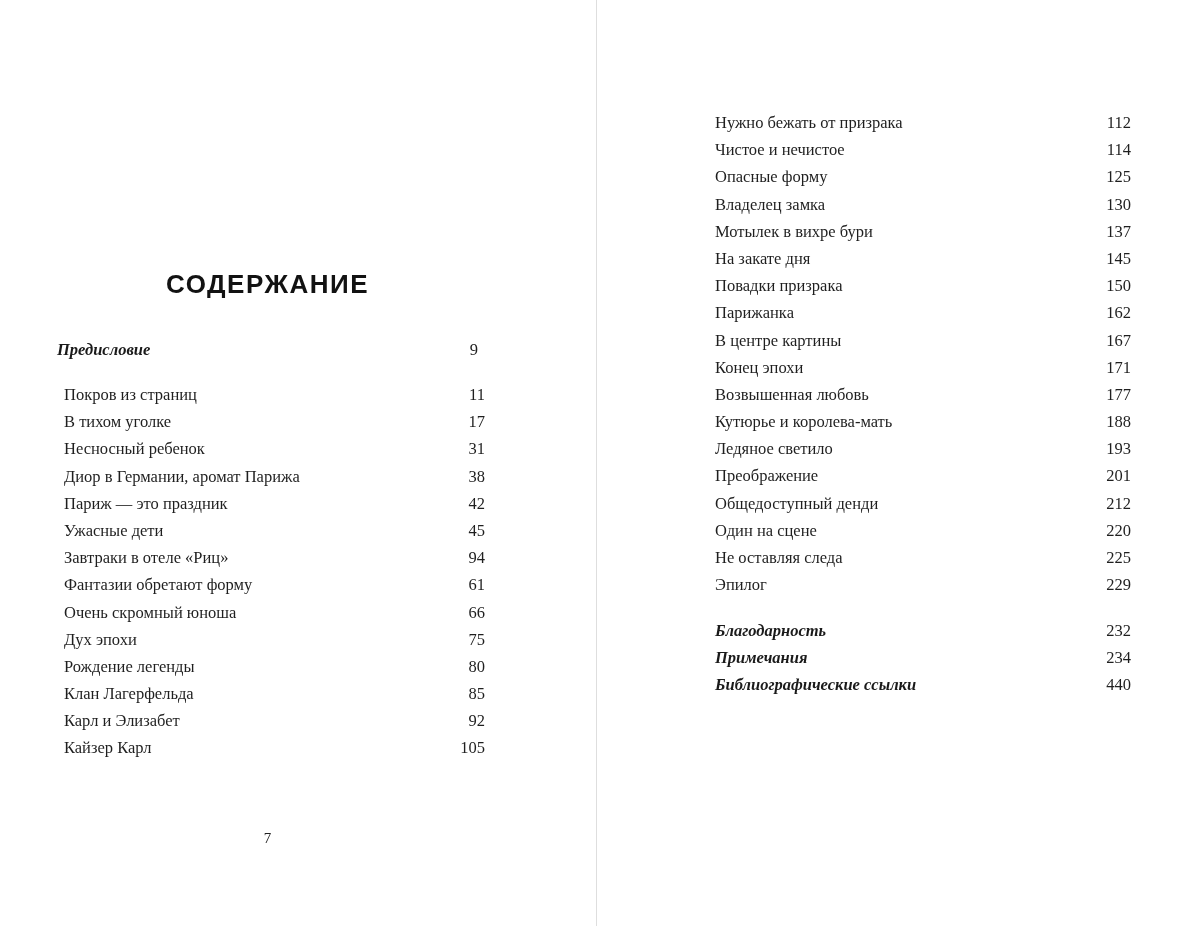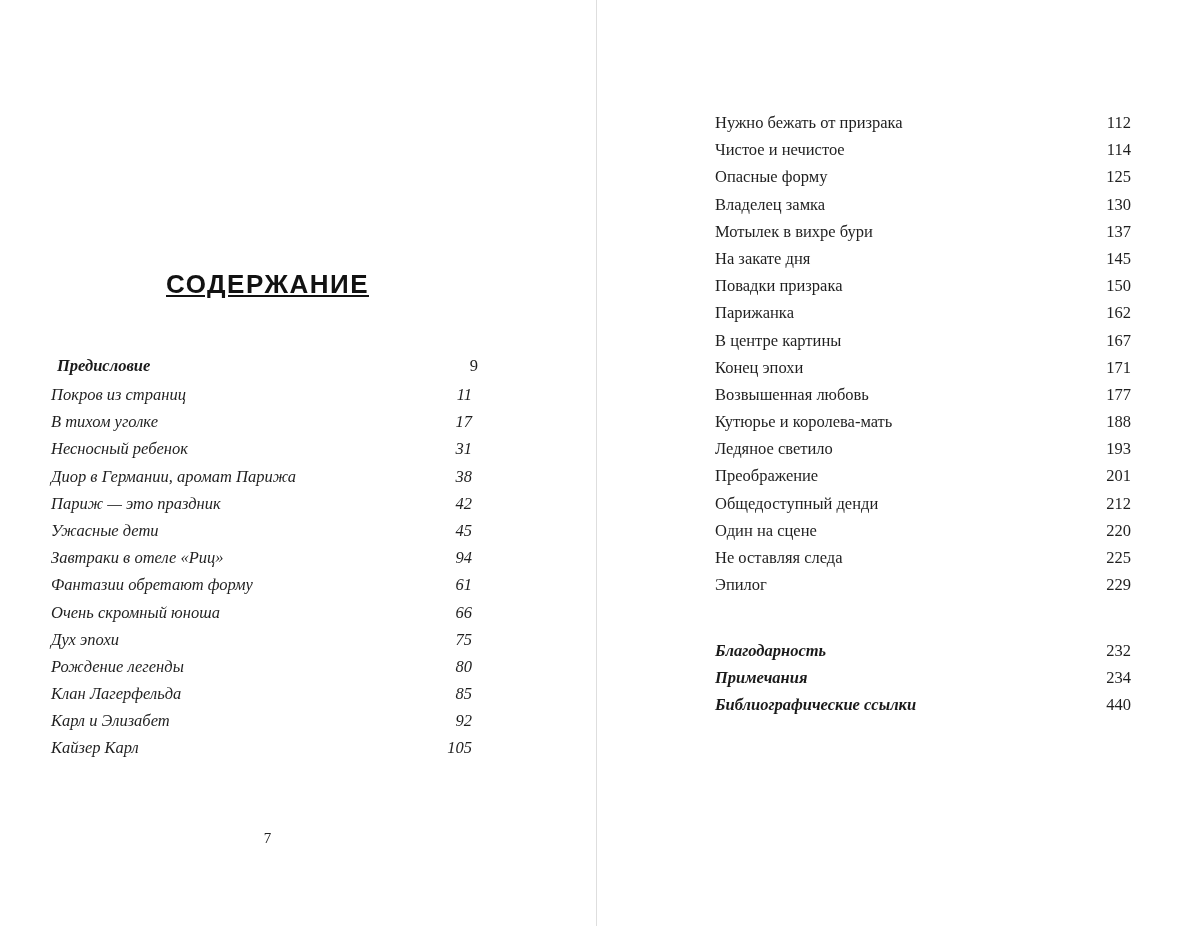--- a/index.html
+++ b/index.html
@@ -26,28 +26,27 @@
     position: absolute;
     left: 57px;
     top: 269px;
     width: 421px;
     text-align: center;
     font-family: "Liberation Sans", sans-serif;
     font-weight: 700;
     font-size: 26px;
     letter-spacing: 1.5px;
     color: #121212;
-    text-decoration: underline;
   }
 
   .col { position: absolute; }
-  .col-left-preface  { left: 57px;  top: 352px; width: 421px; }
-  .col-left-chapters { left: 51px;  top: 381px; width: 421px; font-style: italic; }
+  .col-left-preface  { left: 57px;  top: 336px; width: 421px; }
+  .col-left-chapters { left: 64px;  top: 381px; width: 421px; }
   .col-right-chapters   { left: 715px; top: 109px; width: 416px; }
-  .col-right-backmatter { left: 715px; top: 617px; width: 416px; margin-top: 20px; }
+  .col-right-backmatter { left: 715px; top: 617px; width: 416px; }
 
   .toc-row {
     display: flex;
     justify-content: space-between;
     align-items: baseline;
     height: 27.2px;
     line-height: 27.2px;
     font-size: 16.5px;
   }
   .toc-title { white-space: nowrap; }

